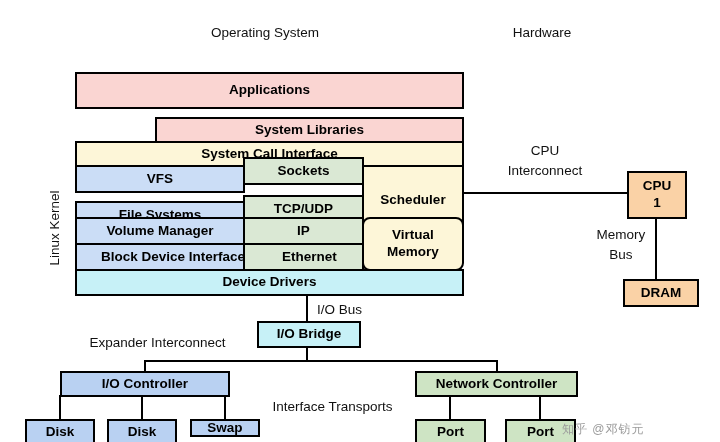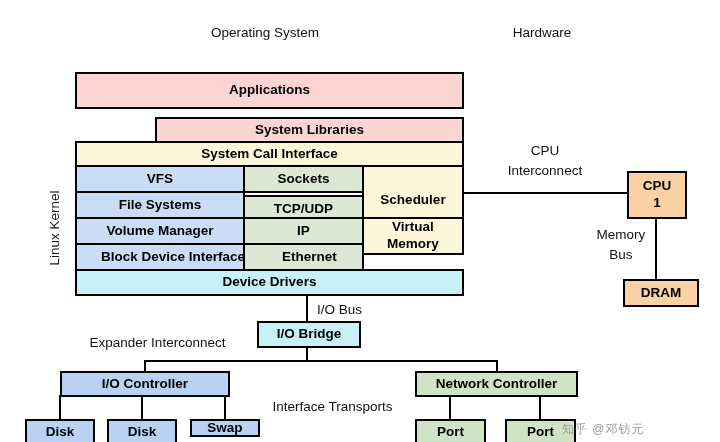--- a/index.html
+++ b/index.html
@@ -66,31 +66,31 @@
   <div class="lbl" style="left:165px; top:6px; width:200px;">Operating System</div>
   <div class="lbl" style="left:442px; top:6px; width:200px;">Hardware</div>
 
   <div class="rot" style="left:-25px; top:203px; width:160px; height:16px;">Linux Kernel</div>
 
   <div class="box bg-pink" style="left:75px; top:55px; width:389px; height:37px;">Applications</div>
   <div class="box bg-pink" style="left:155px; top:100px; width:309px; height:26px;">System Libraries</div>
   <div class="box bg-yellow" style="left:75px; top:124px; width:389px; height:26px;">System Call Interface</div>
 
   <div class="box bg-blue" style="left:75px; top:148px; width:170px; height:28px;">VFS</div>
-  <div class="box bg-blue" style="left:75px; top:174px; width:170px; height:28px;">File Systems</div>
+  <div class="box bg-blue" style="left:75px; top:184px; width:170px; height:28px;">File Systems</div>
   <div class="box bg-blue" style="left:75px; top:200px; width:170px; height:28px;">Volume Manager</div>
   <div class="box bg-blue" style="left:75px; top:226px; width:196px; height:28px;">Block Device Interface</div>
 
-  <div class="box bg-green" style="left:243px; top:148px; width:121px; height:28px;">Sockets</div>
+  <div class="box bg-green" style="left:243px; top:140px; width:121px; height:28px;">Sockets</div>
   <div class="box bg-green" style="left:243px; top:178px; width:121px; height:28px;">TCP/UDP</div>
   <div class="box bg-green" style="left:243px; top:200px; width:121px; height:28px;">IP</div>
   <div class="box bg-green" style="left:243px; top:226px; width:121px; height:28px;padding-left:12px;">Ethernet</div>
 
   <div class="box bg-yellow" style="left:362px; top:148px; width:102px; height:70px;text-align:center;">Scheduler</div>
-  <div class="box bg-yellow pre" style="left:362px; top:200px; width:102px; height:38px;">Virtual
+  <div class="box bg-yellow pre" style="left:362px; top:200px; width:102px; height:54px;border-radius:8px;">Virtual
 Memory</div>
 
   <div class="box bg-cyan" style="left:75px; top:252px; width:389px; height:27px;">Device Drivers</div>
 
   <div class="lbl pre" style="left:495px; top:124px; width:100px;">CPU
 Interconnect</div>
   <div class="line" style="left:464px; top:175px; width:163px; height:2px;"></div>
   <div class="box bg-orange pre" style="left:627px; top:154px; width:60px; height:48px;">CPU
 1</div>
   <div class="line" style="left:655px; top:202px; width:2px; height:60px;"></div>

